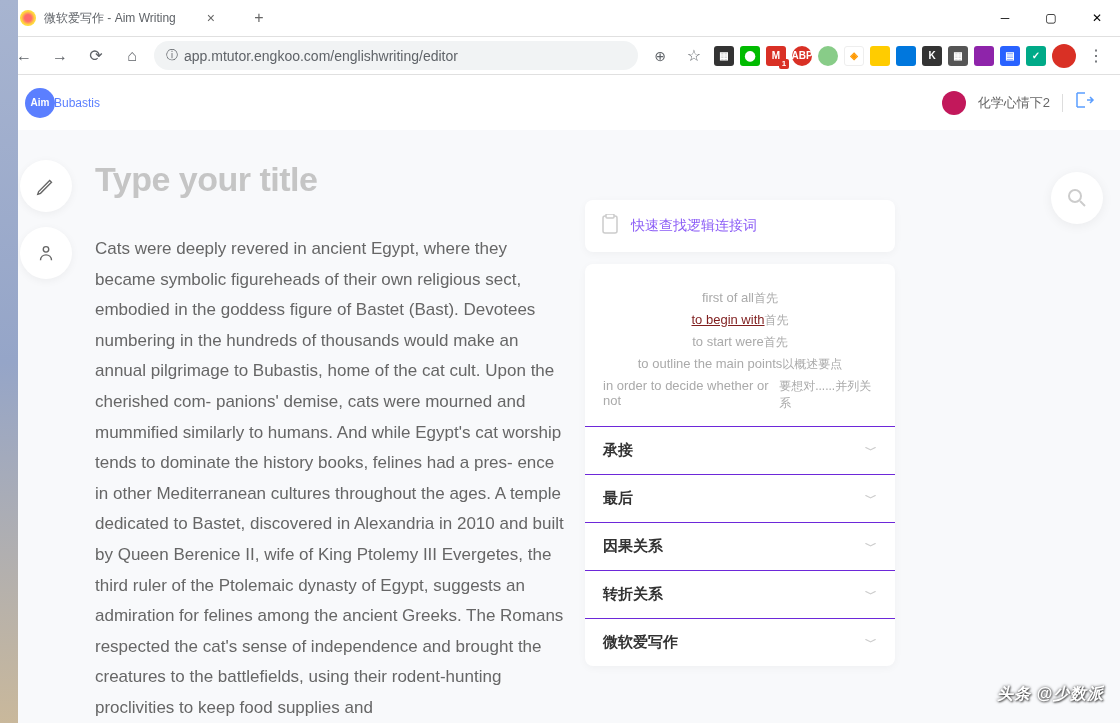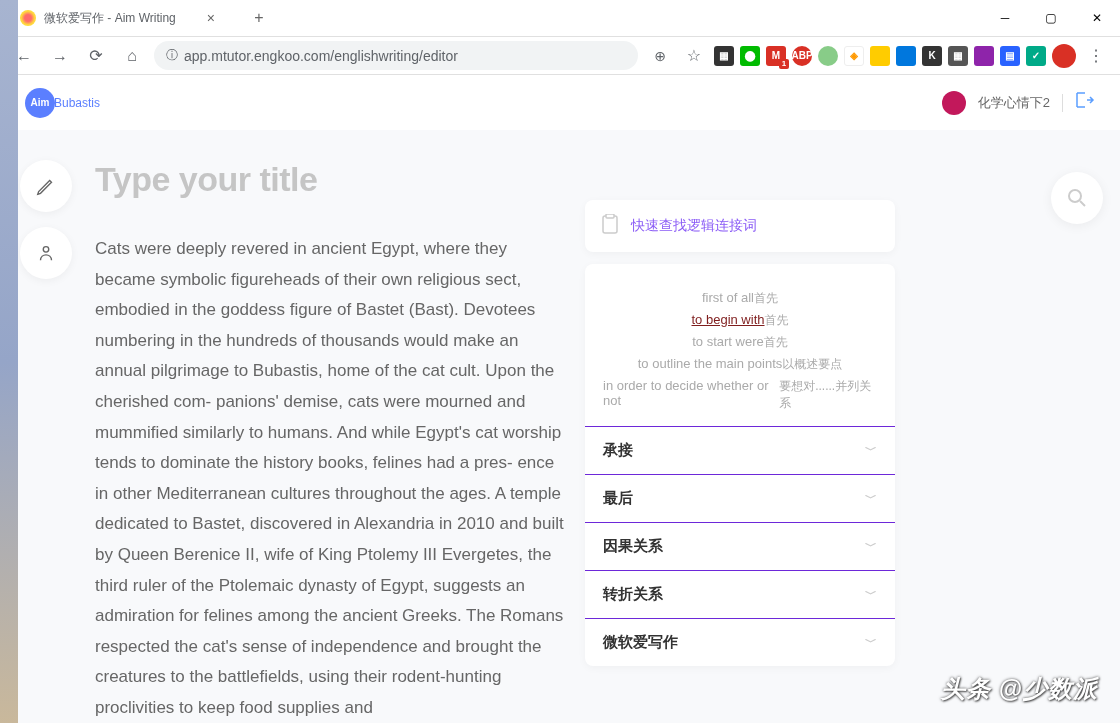--- a/index.html
+++ b/index.html
@@ -306,22 +306,22 @@
       color: #7f1d1d;
     }
     .phrase-cn {
       color: #aaa;
       font-size: 12px;
     }
     
     .watermark {
       position: absolute;
       bottom: 18px;
-      right: 22px;
-      font-size: 24px;
+      right: 16px;
+      font-size: 16px;
       font-weight: 700;
       color: #fff;
       text-shadow: 0 0 3px rgba(0,0,0,0.7), 1px 1px 2px rgba(0,0,0,0.6);
       font-style: italic;
       letter-spacing: 1px;
     }
     
     .left-edge {
       position: fixed;
       left: 0; top: 0; bottom: 0;

